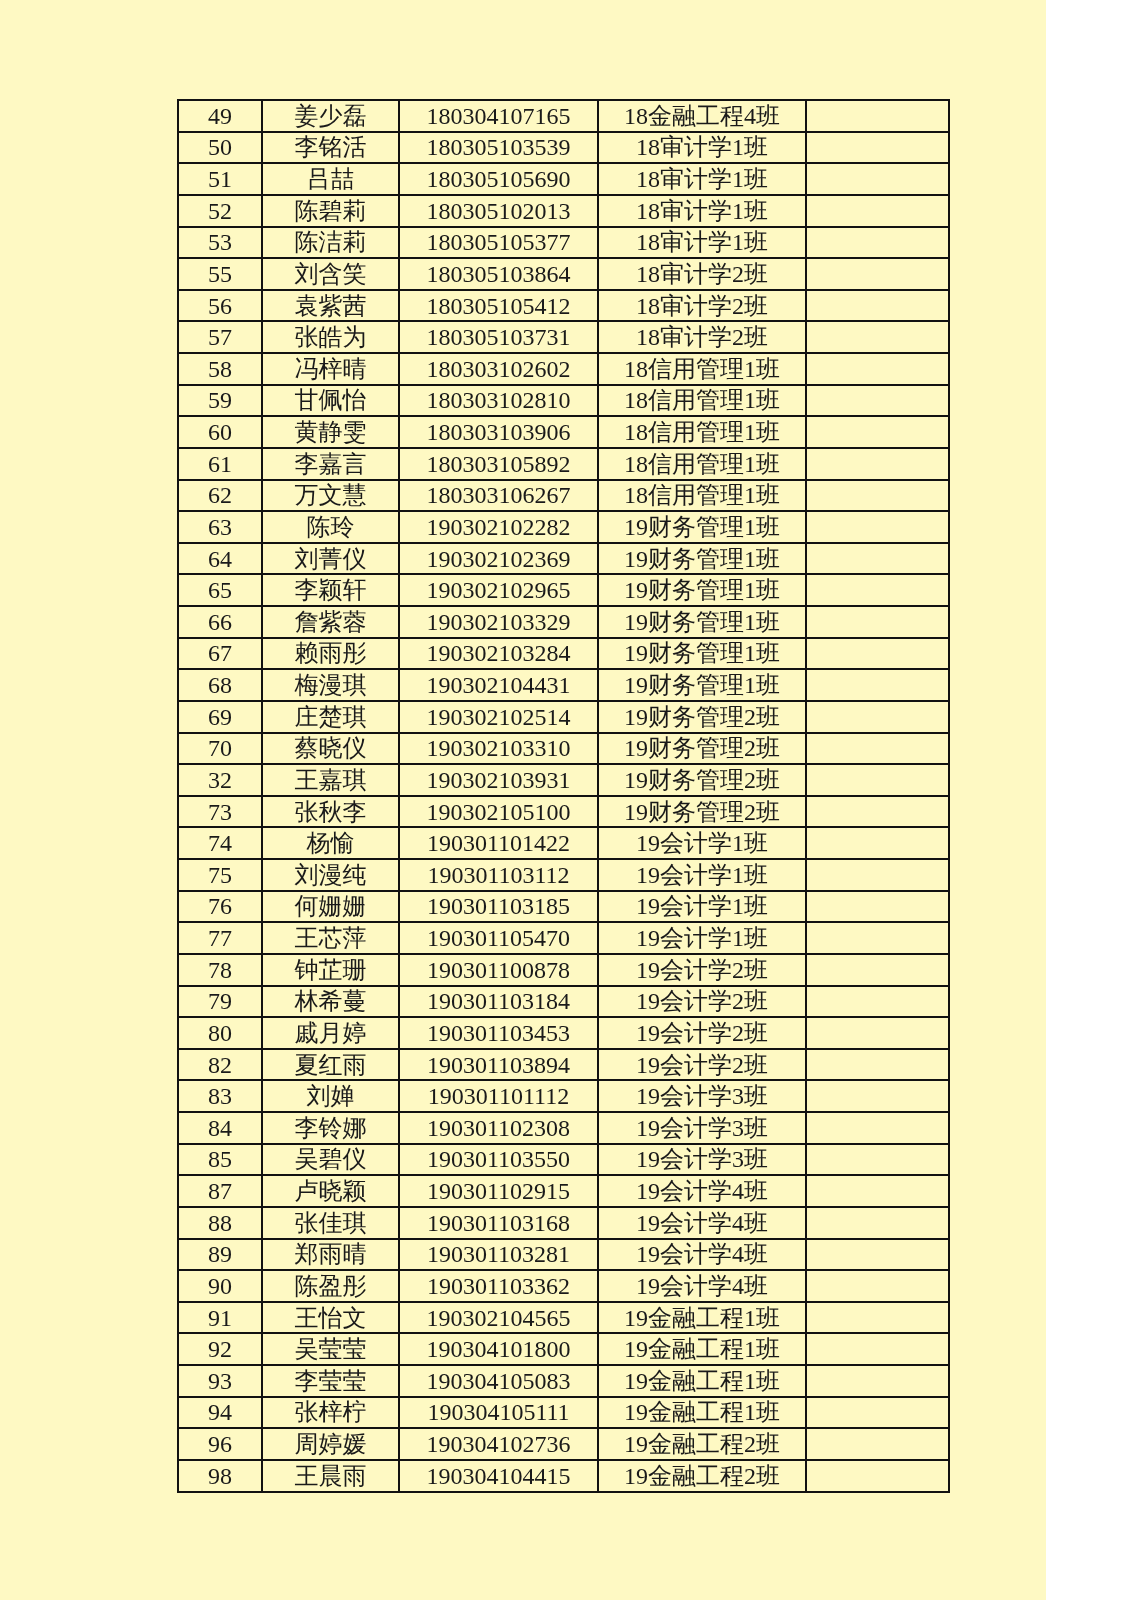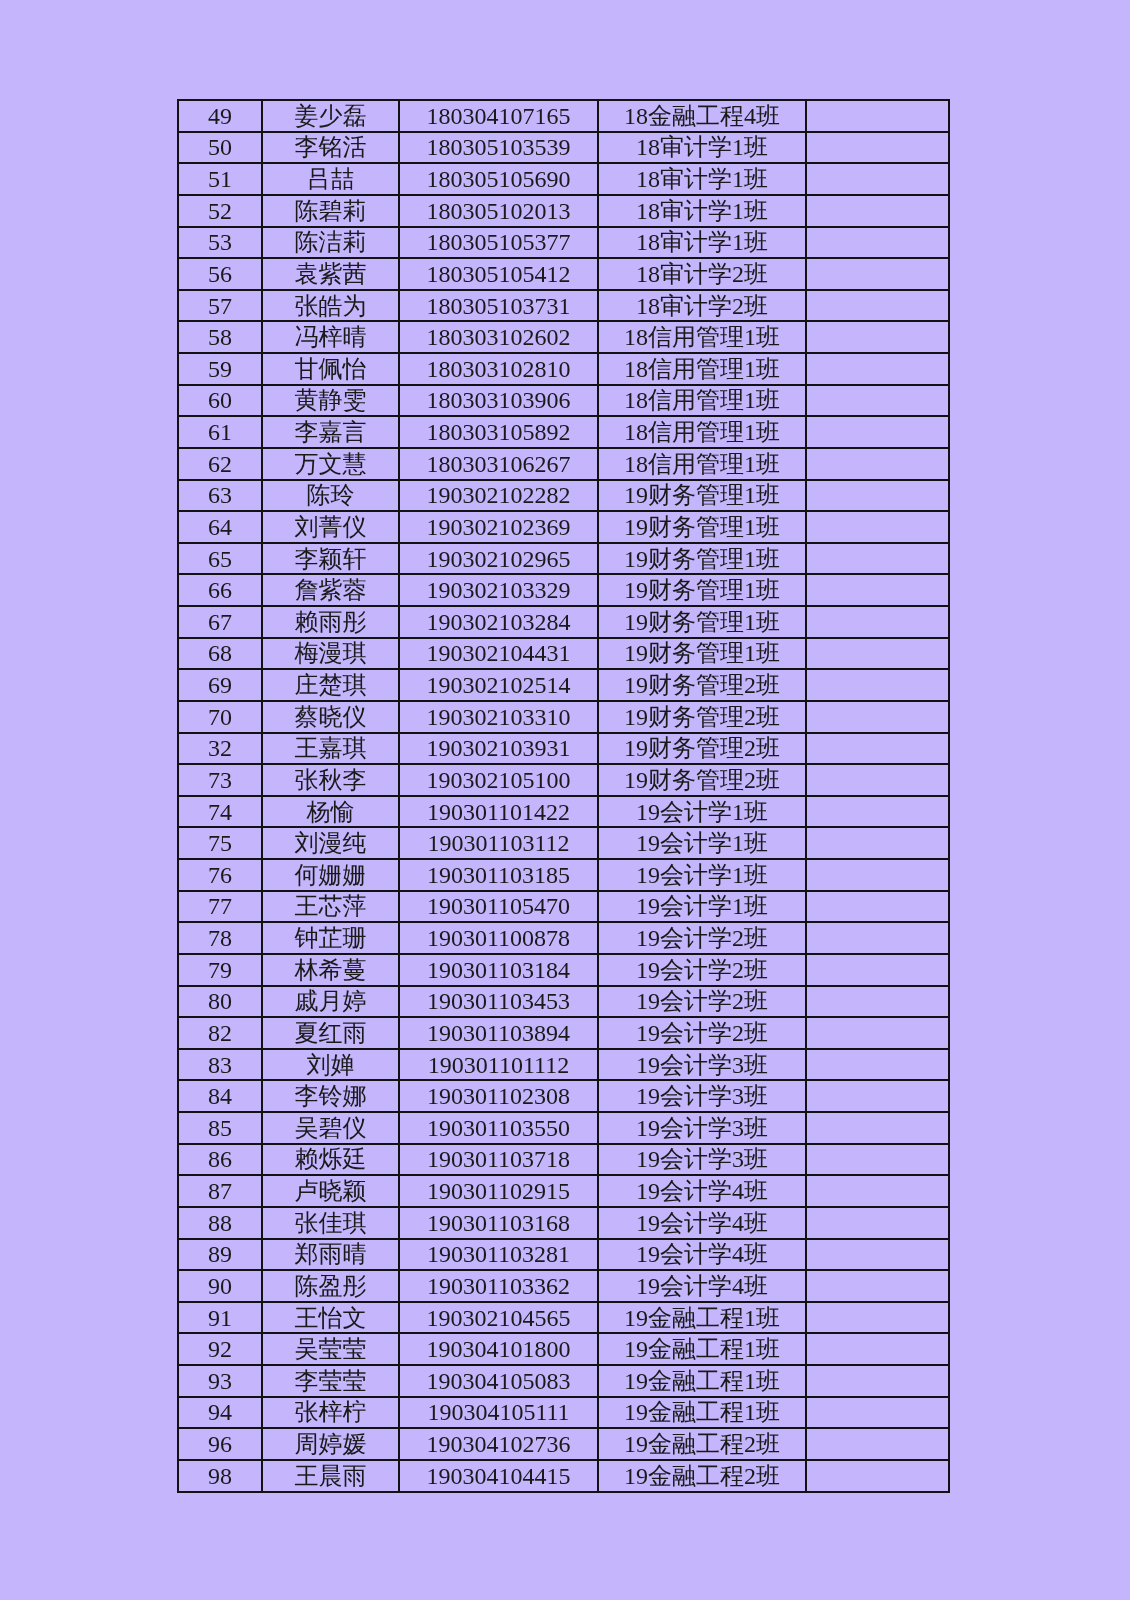--- a/index.html
+++ b/index.html
@@ -2,23 +2,23 @@
 <html><head>
 <meta charset="utf-8">
 <style>
   html, body {
     margin: 0;
     padding: 0;
     background: #ffffff;
   }
   .page {
     position: relative;
-    width: 1130px;
+    width: 1046px;
     height: 1600px;
-    background: #c4b5fd;
+    background: #fef9c3;
     overflow: hidden;
     font-family: "Liberation Serif", "DejaVu Serif", serif;
   }
   table.roster {
     position: absolute;
     left: 177px;
     top: 99px;
     width: 771px;
     height: 1394px;
     border-collapse: collapse;
@@ -81,20 +81,27 @@
           <td></td>
         </tr>
         <tr>
           <td class="num">53</td>
           <td>陈洁莉</td>
           <td class="num">180305105377</td>
           <td>18审计学1班</td>
           <td></td>
         </tr>
         <tr>
+          <td class="num">55</td>
+          <td>刘含笑</td>
+          <td class="num">180305103864</td>
+          <td>18审计学2班</td>
+          <td></td>
+        </tr>
+        <tr>
           <td class="num">56</td>
           <td>袁紫茜</td>
           <td class="num">180305105412</td>
           <td>18审计学2班</td>
           <td></td>
         </tr>
         <tr>
           <td class="num">57</td>
           <td>张皓为</td>
           <td class="num">180305103731</td>
@@ -273,27 +280,20 @@
           <td class="num">84</td>
           <td>李铃娜</td>
           <td class="num">190301102308</td>
           <td>19会计学3班</td>
           <td></td>
         </tr>
         <tr>
           <td class="num">85</td>
           <td>吴碧仪</td>
           <td class="num">190301103550</td>
-          <td>19会计学3班</td>
-          <td></td>
-        </tr>
-        <tr>
-          <td class="num">86</td>
-          <td>赖烁廷</td>
-          <td class="num">190301103718</td>
           <td>19会计学3班</td>
           <td></td>
         </tr>
         <tr>
           <td class="num">87</td>
           <td>卢晓颖</td>
           <td class="num">190301102915</td>
           <td>19会计学4班</td>
           <td></td>
         </tr>

